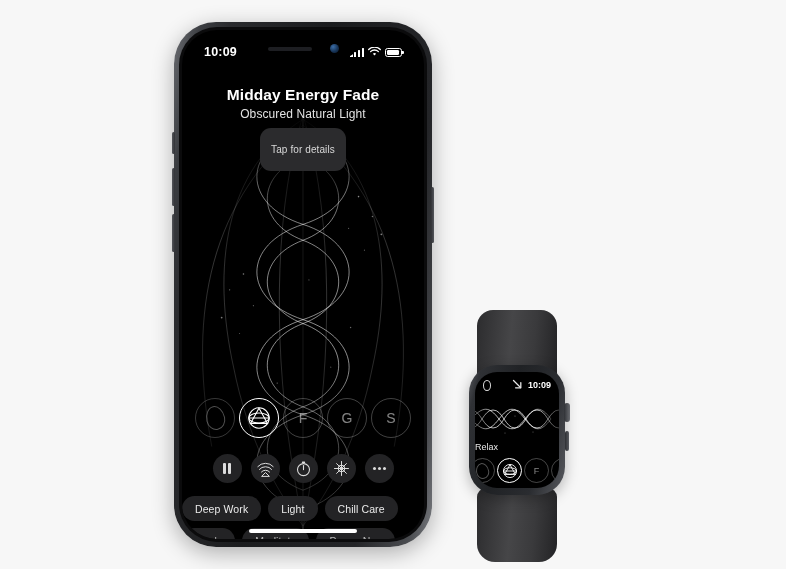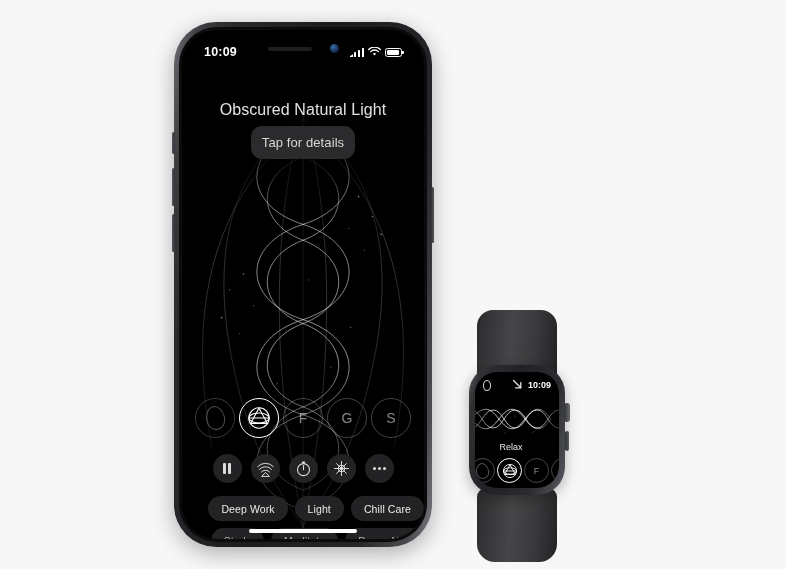--- a/index.html
+++ b/index.html
@@ -63,24 +63,24 @@
   .bars i:nth-child(2){height:5.5px;}
   .bars i:nth-child(3){height:7.5px;}
   .bars i:nth-child(4){height:9.5px;}
   .batt{width:17px;height:9px;border:1.2px solid #fff;border-radius:2.6px;position:relative;box-sizing:border-box;}
   .batt:after{content:"";position:absolute;right:-3px;top:2.6px;width:1.6px;height:3.4px;background:#fff;border-radius:0 1px 1px 0;}
   .batt b{position:absolute;left:1px;top:1px;bottom:1px;width:12px;background:#fff;border-radius:1.2px;display:block;}
 
   
   .titles{position:absolute;top:56px;left:0;right:0;text-align:center;z-index:7;}
   .t-main{color:#fff;font-size:15.5px;font-weight:bold;letter-spacing:.1px;}
-  .t-sub{color:#e2e2e2;font-size:16px;margin-top:15px;letter-spacing:.1px;}
+  .t-sub{color:#e2e2e2;font-size:12px;margin-top:3px;letter-spacing:.1px;}
   .t-chip{
-    display:inline-block;margin-top:7px;padding:9px 11px;border-radius:11px;
-    background:#2b2b2d;color:#d8d8d8;font-size:13px;letter-spacing:.1px;
+    display:inline-block;margin-top:7px;padding:16px 11px;border-radius:11px;
+    background:#2b2b2d;color:#d8d8d8;font-size:10px;letter-spacing:.1px;
   }
 
   
   .art{position:absolute;left:0;right:0;top:0;bottom:0;z-index:1;}
 
   
   .sound-row{
     position:absolute;left:0;right:0;top:368px;z-index:7;
     display:flex;justify-content:center;align-items:center;gap:4px;
   }
@@ -105,21 +105,21 @@
     width:29px;height:29px;border-radius:50%;background:#232325;
     display:flex;align-items:center;justify-content:center;
   }
   .pause{display:flex;gap:2.6px;}
   .pause i{display:block;width:2.6px;height:11px;background:#dcdcdc;border-radius:1px;}
   .dots3{display:flex;gap:2px;}
   .dots3 i{display:block;width:3px;height:3px;border-radius:50%;background:#dcdcdc;}
 
   
   .chips{position:absolute;left:0;right:0;top:466px;z-index:7;
-         display:flex;flex-direction:column;align-items:flex-end;gap:7px;}
+         display:flex;flex-direction:column;align-items:flex-start;gap:7px;}
   .chip-row{display:flex;justify-content:center;gap:7px;}
   .chip{
     background:#232325;color:#eaeaea;font-size:10.5px;
     padding:6.5px 13px;border-radius:14px;white-space:nowrap;letter-spacing:.1px;
   }
   .chip-row.r2 .chip{color:#b9b9b9;}
   .home-ind{
     position:absolute;left:50%;transform:translateX(-50%);bottom:6px;
     width:108px;height:4.5px;border-radius:3px;background:#fff;z-index:20;
   }
@@ -145,21 +145,21 @@
   .sidebtn{position:absolute;right:-3.5px;top:66px;width:4px;height:20px;border-radius:2px;
            background:linear-gradient(270deg,#5a5c61,#2c2e32);}
 
   .w-status{position:absolute;top:6px;left:0;right:0;height:14px;
             display:flex;align-items:center;justify-content:space-between;
             padding:0 8px;box-sizing:border-box;z-index:6;}
   .w-ring{width:8px;height:11px;border-radius:50%;border:1.4px solid #dcdcdc;box-sizing:border-box;}
   .w-time{color:#fff;font-size:9px;font-weight:bold;}
   .w-arrow{position:absolute;left:50%;top:4px;transform:translateX(-50%);z-index:6;}
   .w-wave{position:absolute;left:0;right:0;top:28px;height:38px;z-index:3;}
-  .w-label{position:absolute;left:0;right:12px;top:70px;text-align:center;
+  .w-label{position:absolute;left:0;right:12px;top:70px;text-align:left;
            color:#e8e8e8;font-size:9px;z-index:6;}
   .w-circles{position:absolute;left:0;right:0;top:86px;z-index:6;
              display:flex;justify-content:center;align-items:center;gap:2px;}
   .wc{width:25px;height:25px;border-radius:50%;
       border:1px solid rgba(190,190,190,.36);box-sizing:border-box;
       display:flex;align-items:center;justify-content:center;
       color:rgba(220,220,220,.6);font-size:9px;flex:0 0 auto;}
   .wc.sel{border:1.3px solid #fff;}
   .wc.egg2{border-color:rgba(150,150,150,.5);}
   .wc.cut{margin-right:-12px;}
@@ -244,20 +244,21 @@
               <path d="M2.6 4.6 A5.6 5.6 0 0 1 10.4 4.6" stroke="#fff" stroke-width="1.3" fill="none" stroke-linecap="round"></path>
               <path d="M0.7 2.5 A8.4 8.4 0 0 1 12.3 2.5" stroke="#fff" stroke-width="1.3" fill="none" stroke-linecap="round"></path>
             </svg>
             <div class="batt">
                 <b></b>
               </div>
           </div>
         </div>
 
         <div class="titles">
+          <div class="t-main">Midday Energy Fade</div>
           <div class="t-sub">Obscured Natural Light</div>
           <div class="t-chip">Tap for details</div>
         </div>
 
         <div class="sound-row">
           <div class="sc dark">
             <div class="egg"></div>
           </div>
           <div class="sc sel">
             <svg width="28" height="28" viewBox="0 0 28 28">

